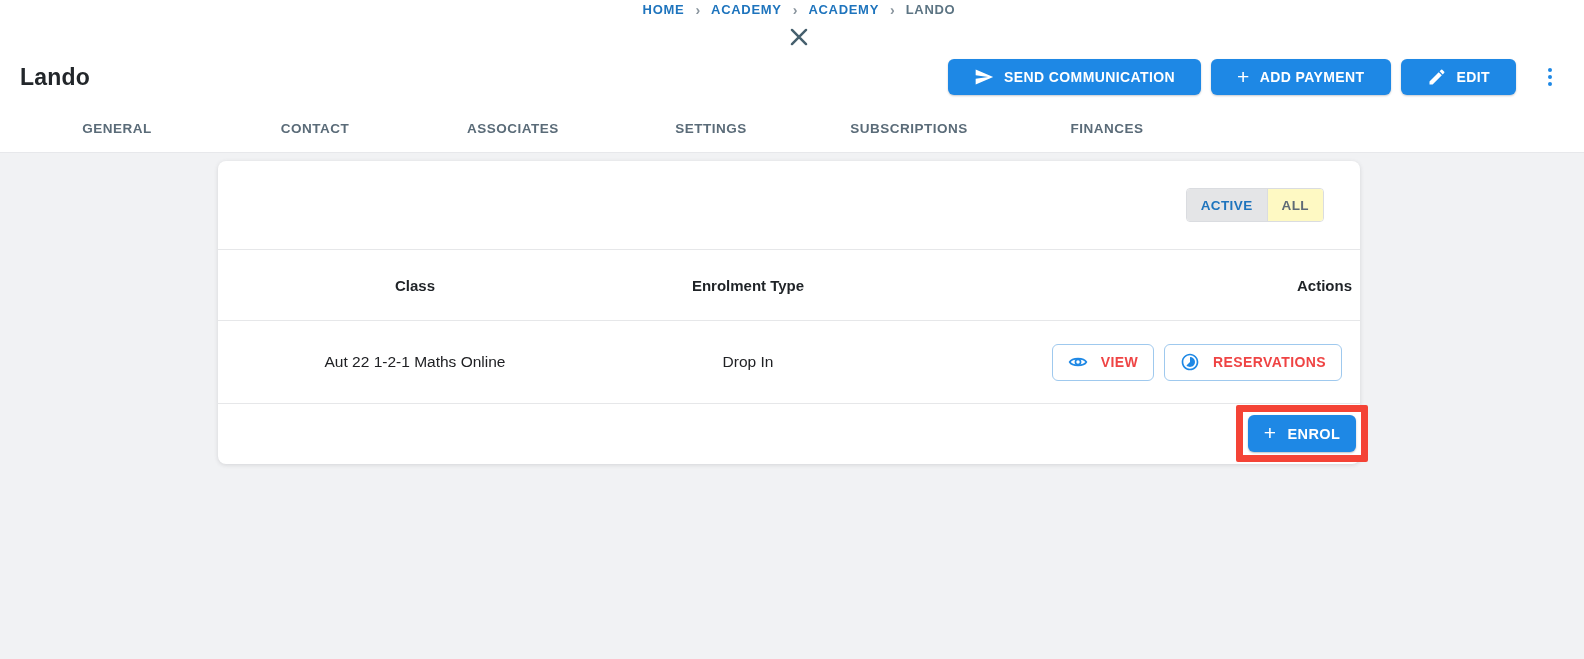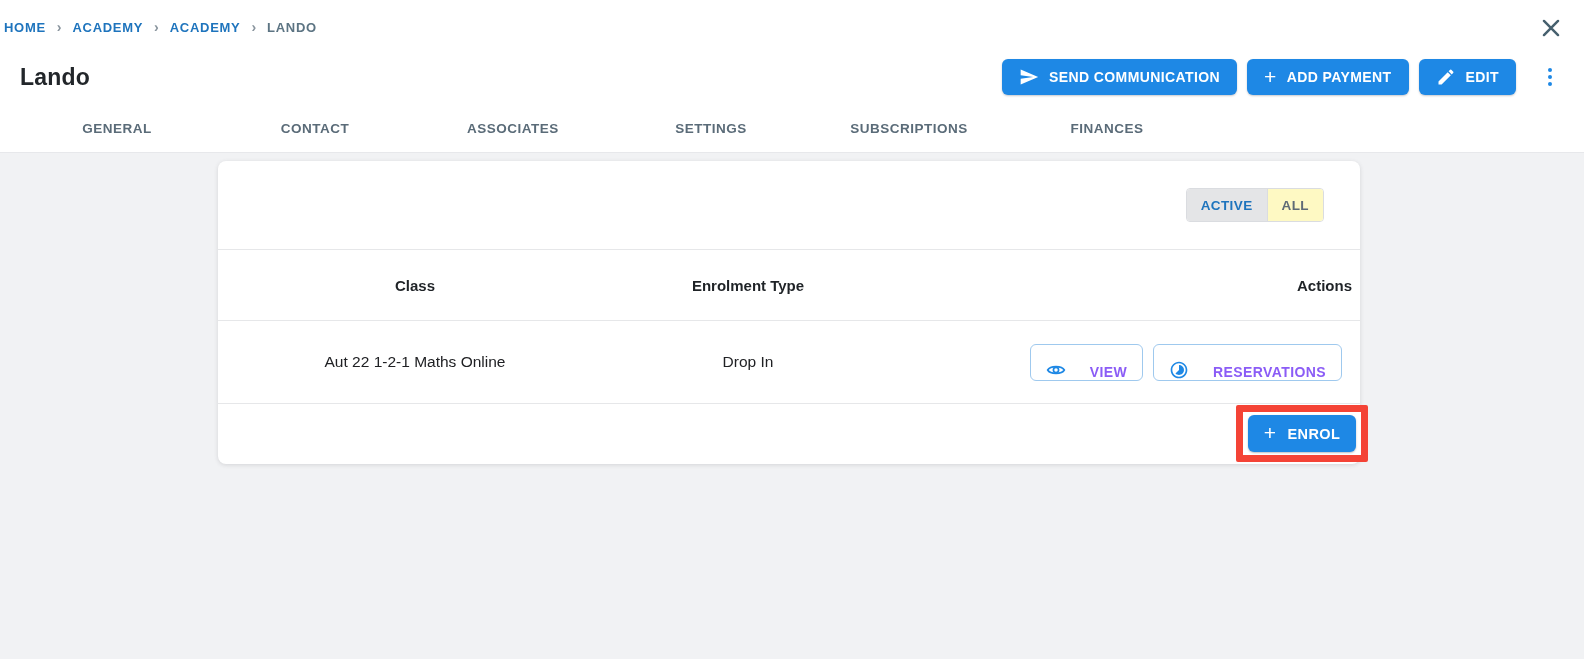--- a/index.html
+++ b/index.html
@@ -8,21 +8,22 @@
     position:relative; width:1584px; height:659px;
     background:#ffffff; overflow:hidden;
     font-family:"Liberation Sans", sans-serif;
     -webkit-font-smoothing:antialiased;
   }
 
   
   .breadcrumb-row {
     position:absolute; top:0; left:0; right:0; height:52px;
     display:flex; align-items:center; justify-content:space-between;
-    padding:0 18px 0 4px;
+    padding:0 18px 0 32px;
+    flex-direction:column;
   }
   .breadcrumb { display:flex; align-items:center; gap:11px; margin-top:2px; }
   .crumb {
     font-size:13px; font-weight:bold; letter-spacing:0.7px;
     color:#1e74bd; text-decoration:none; cursor:pointer;
   }
   .crumb.current { color:#5c7483; cursor:default; }
   .crumb-sep { color:#8a959e; font-size:14px; font-weight:bold; line-height:1; }
   .close-btn {
     width:30px; height:30px; border:none; background:transparent; cursor:pointer;
@@ -33,21 +34,21 @@
   .title-row {
     position:absolute; top:50px; left:0; right:0; height:54px;
     display:flex; align-items:center; padding:0 16px 0 20px;
   }
   .page-title { font-size:23px; font-weight:600; color:#22262a; flex:1; letter-spacing:0.2px; }
   .header-actions { display:flex; align-items:center; gap:10px; }
   .btn-primary {
     height:36px; border:none; border-radius:6px; background:#1e88e5; color:#ffffff;
     font-family:"Liberation Sans", sans-serif;
     font-size:14px; font-weight:bold; letter-spacing:0.4px;
-    display:flex; align-items:center; gap:10px; padding:0 17px; cursor:pointer;
+    display:flex; align-items:center; gap:10px; padding:0 26px; cursor:pointer;
     box-shadow:0 1px 2px rgba(30,40,60,0.25);
   }
   .btn-primary .plus-glyph { font-size:21px; font-weight:400; line-height:1; margin-top:-2px; }
   .kebab-btn {
     width:36px; height:36px; border:none; background:transparent; cursor:pointer;
     display:flex; align-items:center; justify-content:center; margin-left:6px;
   }
   .kebab-dots span { display:block; width:4.5px; height:4.5px; border-radius:50%; background:#1e88e5; margin:2.6px auto; }
 
   
@@ -90,22 +91,22 @@
   }
   .thead { height:71px; }
   .trow { height:83px; }
   .th { font-size:15px; font-weight:bold; color:#1f2327; text-align:center; }
   .th.right { text-align:right; padding-right:8px; }
   .td { font-size:15.5px; color:#202124; text-align:center; }
   .td.actions { display:flex; justify-content:flex-end; gap:10px; padding-right:18px; }
 
   .btn-outline {
     height:37px; background:#ffffff; border:1px solid #9fc9ee; border-radius:6px;
-    color:#8b5cf6; font-size:14px; font-weight:bold; letter-spacing:0.4px;
-    display:flex; align-items:flex-end; gap:24px; padding:0 15px; cursor:pointer;
+    color:#ef4444; font-size:14px; font-weight:bold; letter-spacing:0.4px;
+    display:flex; align-items:center; gap:13px; padding:0 15px; cursor:pointer;
     font-family:"Liberation Sans", sans-serif;
   }
 
   
   .tfoot { position:relative; height:59px; }
   .highlight-box {
     position:absolute; top:1px; right:-8px; width:132px; height:57px;
     border:7px solid #f44336; border-radius:2px;
     display:flex; align-items:center; justify-content:center;
     background:#ffffff;

